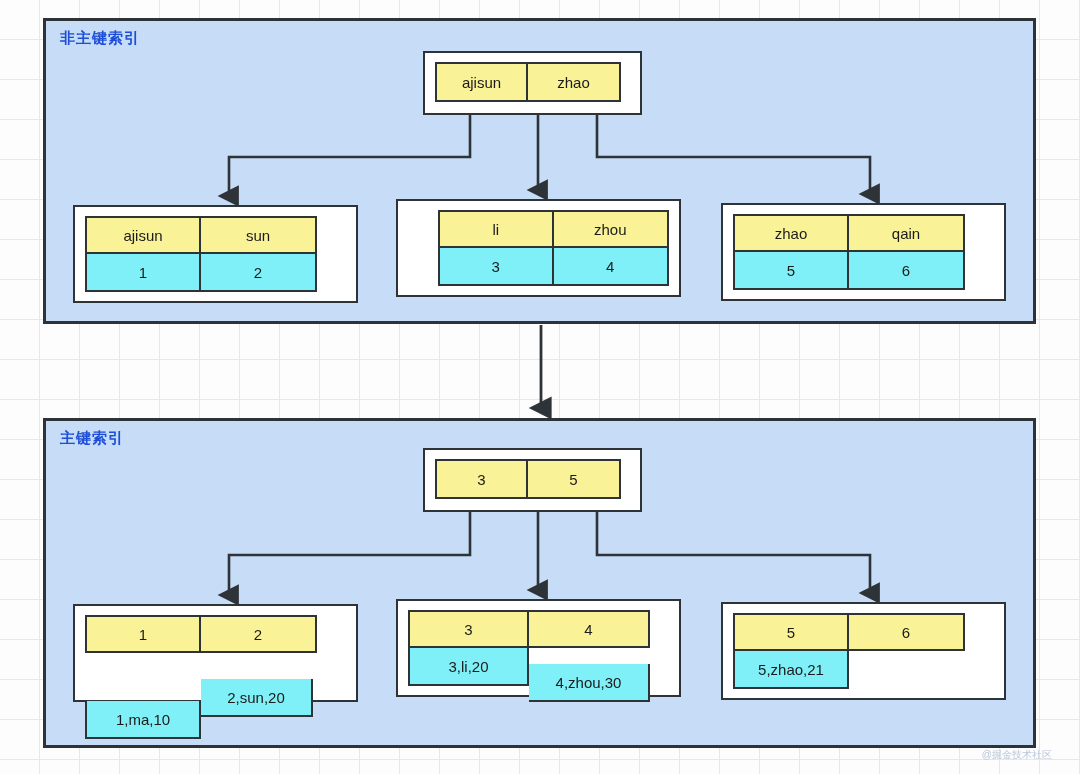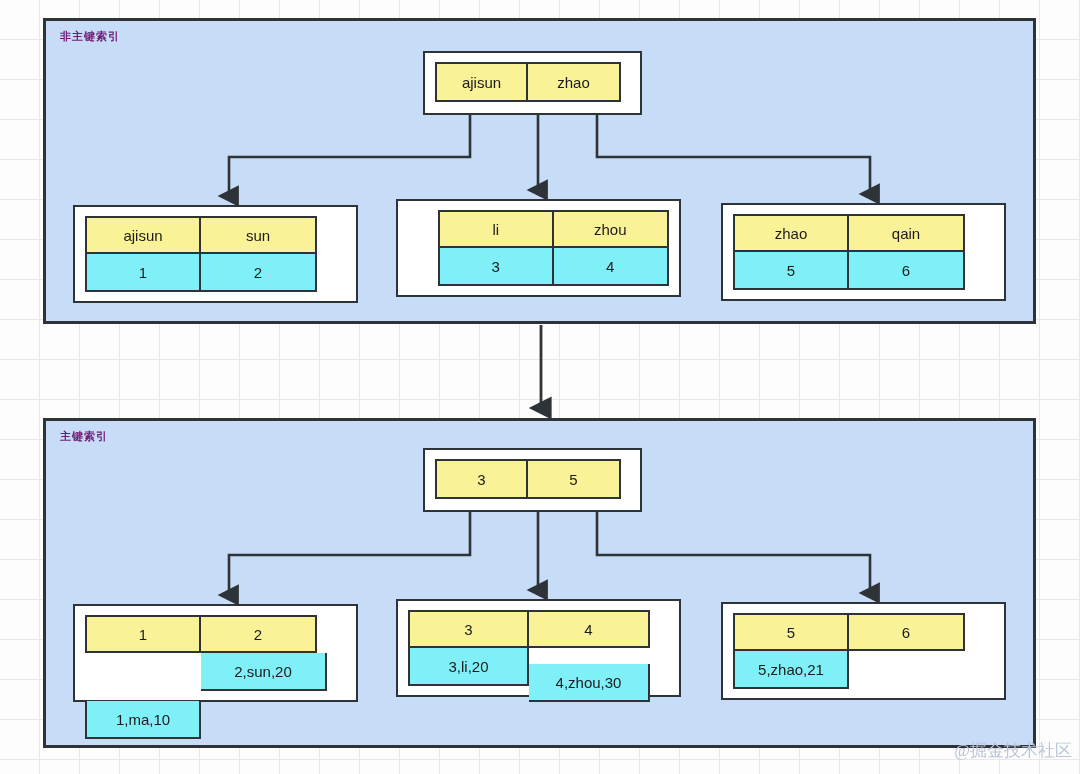--- a/index.html
+++ b/index.html
@@ -27,22 +27,22 @@
   .panel {
     position: absolute;
     background: #c6dcf7;
     border: 3px solid #2e3338;
     box-sizing: border-box;
   }
   .panel-label {
     position: absolute;
     left: 14px;
     top: 8px;
-    color: #701a75;
-    font-size: 11px;
+    color: #1d4ed8;
+    font-size: 15px;
     font-weight: bold;
     font-family: "DejaVu Sans", "Liberation Sans", sans-serif;
     letter-spacing: 1px;
     white-space: nowrap;
   }
   
   .node {
     position: absolute;
     background: #ffffff;
     border: 2px solid #2e3338;
@@ -86,25 +86,25 @@
   #wires {
     position: absolute;
     left: 0;
     top: 0;
     width: 1080px;
     height: 774px;
     pointer-events: none;
   }
   .watermark {
     position: absolute;
-    right: 8px;
+    right: 28px;
     bottom: 12px;
     color: #b9c6d8;
-    font-size: 17px;
-    font-family: Liberation Serif, serif;
+    font-size: 10px;
+    font-family: Liberation Sans, sans-serif;
     white-space: nowrap;
   }
 </style>
 </head>
 <body>
 
 <div id="canvas">
 
   <div class="panel" style="left:43px; top:18px; width:993px; height:306px;">
     <div class="panel-label">非主键索引</div>
@@ -161,21 +161,21 @@
     </div>
   </div>
 
   <div class="node leaf" style="left:73px; top:604px; width:285px; height:98px;">
     <div class="row">
       <div class="cell key" style="width:116px;">1</div>
       <div class="cell key" style="width:116px;">2</div>
     </div>
     <div class="row">
       <div class="cell val" style="width:116px;margin-top:48px;">1,ma,10</div>
-      <div class="cell val" style="width:126px;">2,sun,20</div>
+      <div class="cell val" style="width:112px;margin-top:26px;">2,sun,20</div>
     </div>
   </div>
 
   <div class="node leaf" style="left:396px; top:599px; width:285px; height:98px;">
     <div class="row">
       <div class="cell key" style="width:121px;">3</div>
       <div class="cell key" style="width:121px;">4</div>
     </div>
     <div class="row">
       <div class="cell val" style="width:121px;">3,li,20</div>

